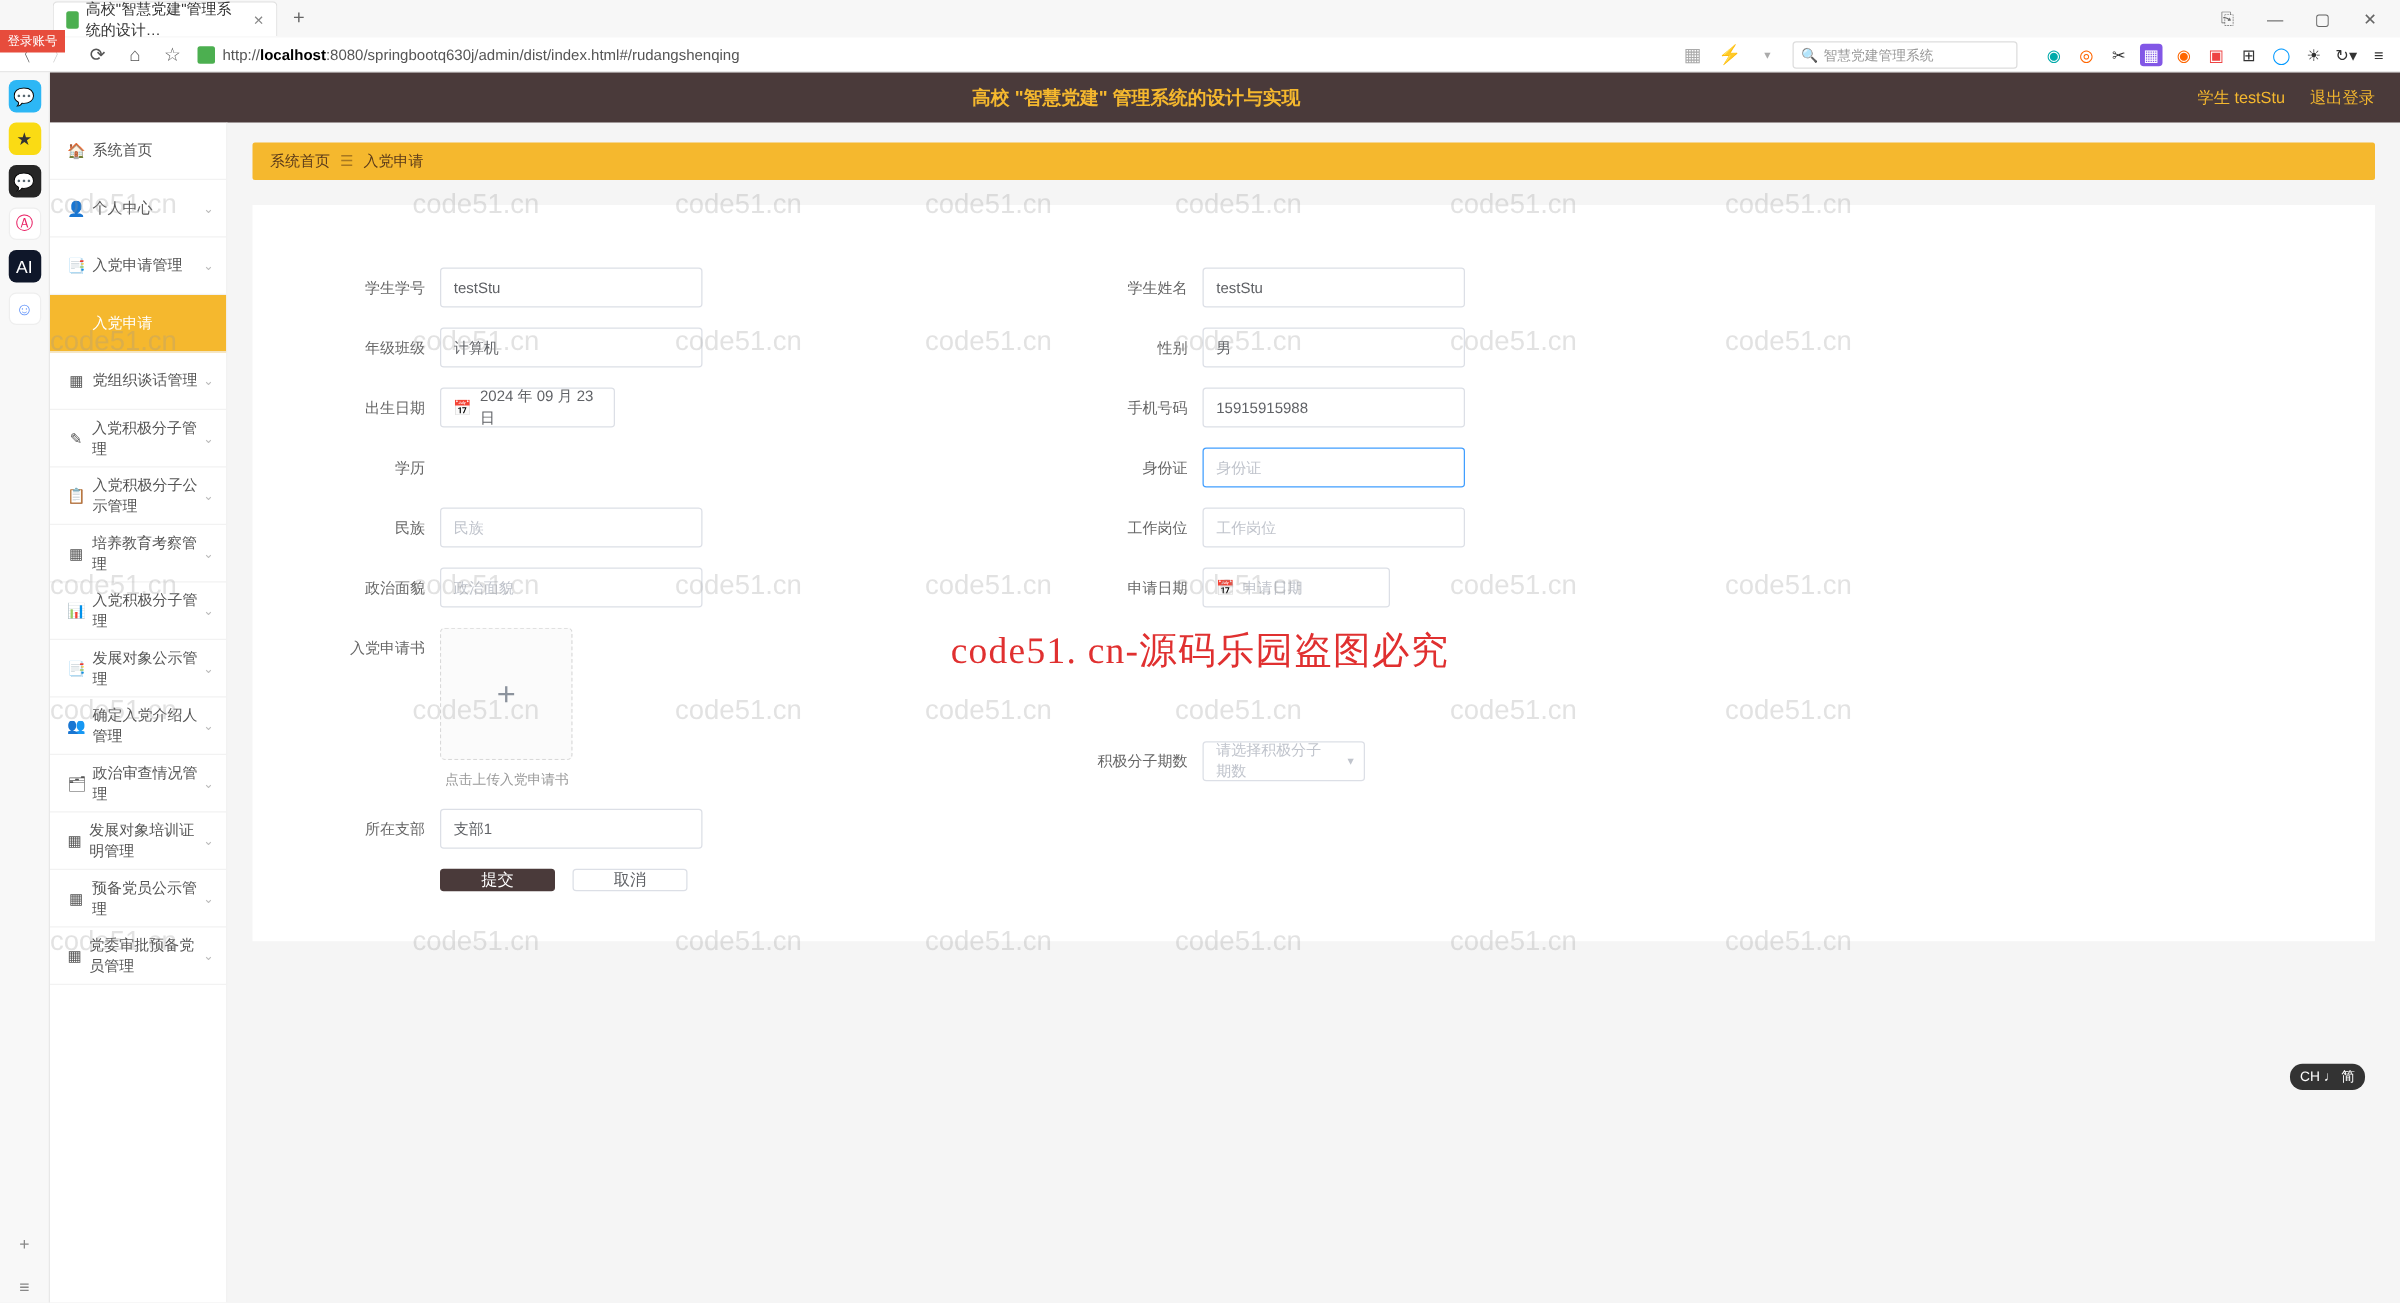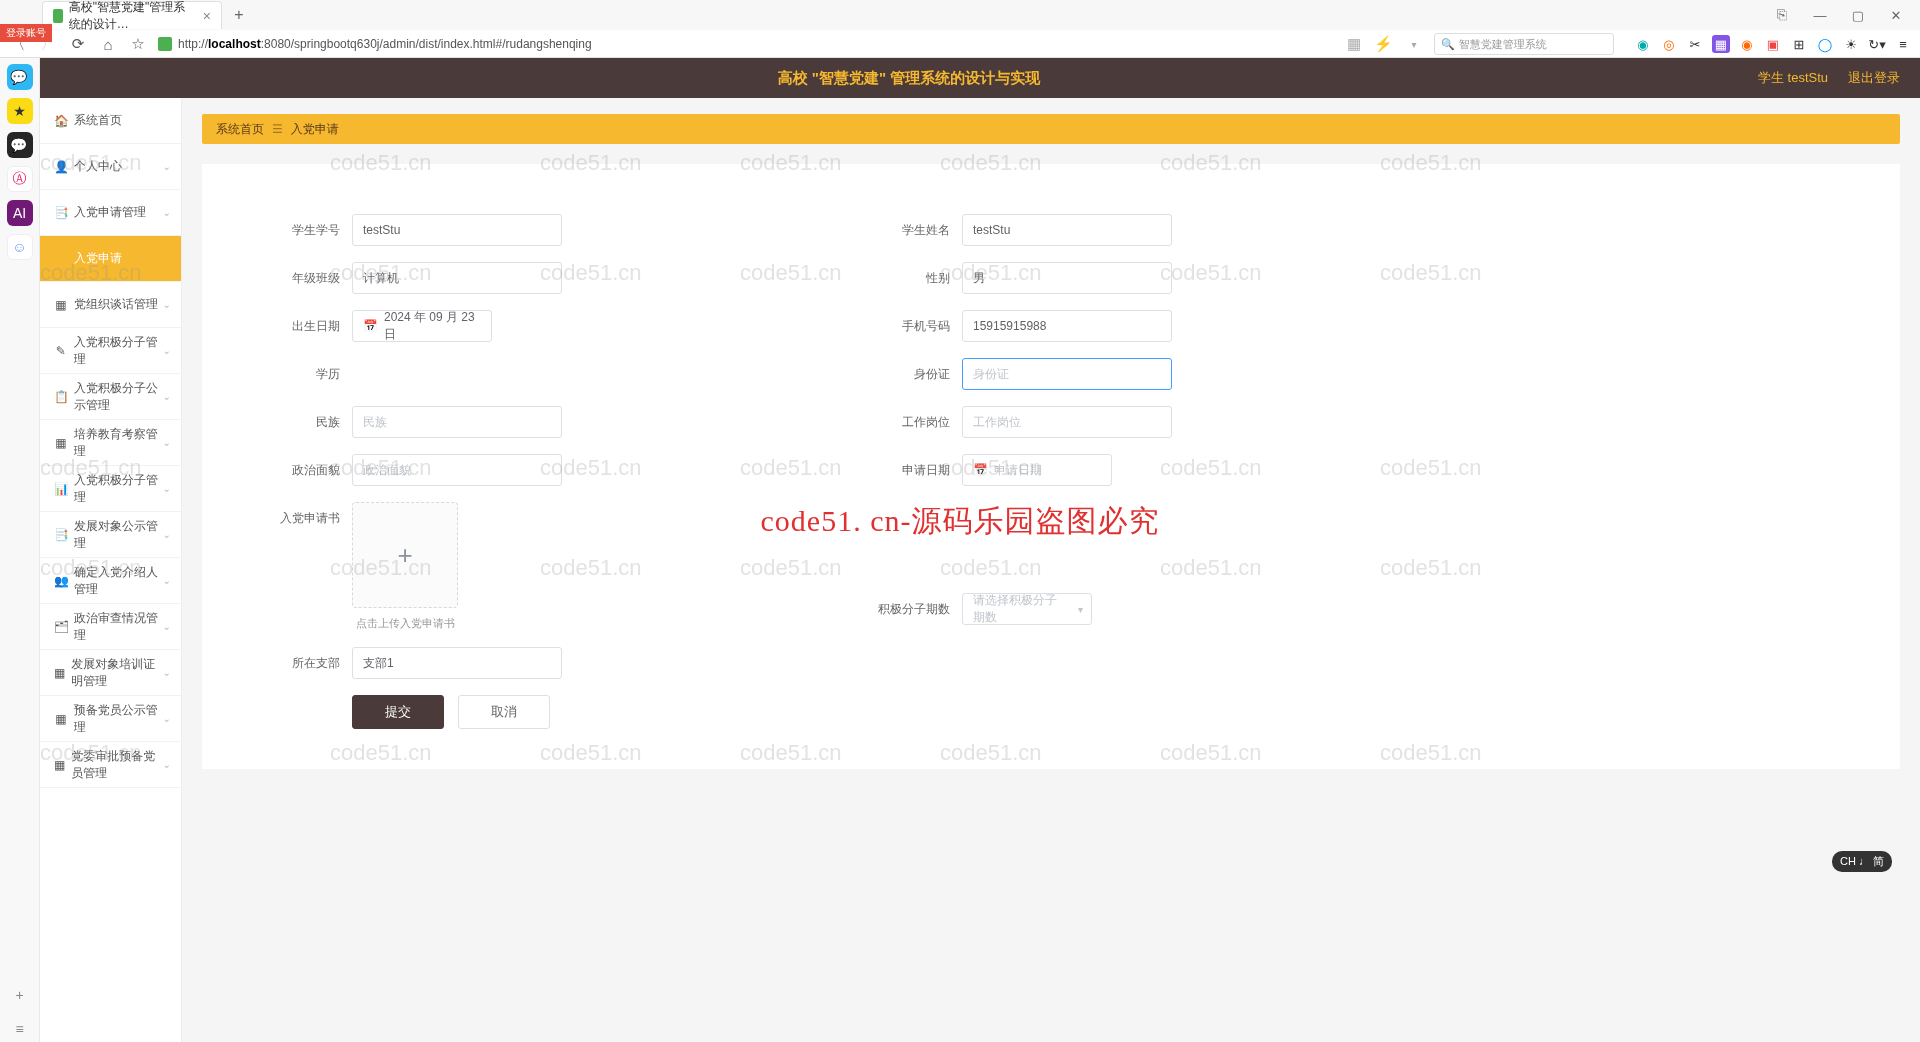--- a/index.html
+++ b/index.html
@@ -58,21 +58,21 @@
 .input { width: 210px; height: 32px; border: 1px solid #dcdfe6; border-radius: 3px; padding: 0 10px; font-size: 12px; color: #606266; outline: none; }
 .input::placeholder { color: #c0c4cc; }
 .date-input { display: flex; align-items: center; gap: 6px; width: 140px; height: 32px; border: 1px solid #dcdfe6; border-radius: 3px; padding: 0 10px; font-size: 12px; color: #606266; }
 .select { width: 130px; height: 32px; border: 1px solid #dcdfe6; border-radius: 3px; padding: 0 26px 0 10px; font-size: 12px; color: #c0c4cc; display: flex; align-items: center; position: relative; }
 .select .sel-chev { position: absolute; right: 8px; color: #c0c4cc; font-size: 10px; }
 
 .upload-box { width: 106px; height: 106px; border: 1px dashed #d9d9d9; border-radius: 4px; display: flex; align-items: center; justify-content: center; font-size: 26px; color: #8c939d; cursor: pointer; background: #fbfbfb; }
 .upload-hint { font-size: 11px; color: #999; margin-top: 8px; padding-left: 4px; }
 
 .btn-row { display: flex; gap: 14px; margin-top: 16px; margin-left: 90px; }
-.btn { height: 34px; padding: 0 32px; border-radius: 3px; font-size: 13px; cursor: pointer; border: 1px solid #dcdfe6; background: #fff; color: #606266; display: flex; align-items: center; }
+.btn { height: 18px; padding: 0 32px; border-radius: 3px; font-size: 13px; cursor: pointer; border: 1px solid #dcdfe6; background: #fff; color: #606266; display: flex; align-items: center; }
 .btn.primary { background: #4a3a3a; color: #fff; border-color: #4a3a3a; }
 
 
 .watermark { position: absolute; font-size: 22px; color: rgba(150,150,150,0.28); pointer-events: none; z-index: 5; font-weight: 400; }
 .wm-red { position: absolute; left: 50%; top: 50%; transform: translate(-50%, -50%); color: #e03030; font-size: 30px; letter-spacing: 1px; z-index: 6; pointer-events: none; font-weight: 500; font-family: "SimSun", serif; }
 
 
 .ime-badge { position: absolute; right: 28px; bottom: 170px; background: #333; color: #fff; border-radius: 10px; padding: 3px 8px; font-size: 11px; display: flex; align-items: center; gap: 4px; }
 
 
@@ -130,21 +130,21 @@
   </div>
 </div>
 
 <div class="login-badge">登录账号</div>
 
 <div class="os-sidebar">
   <div class="os-icon" style="background:#2db7f5">💬</div>
   <div class="os-icon" style="background:#fadb14;color:#333">★</div>
   <div class="os-icon" style="background:#262626">💬</div>
   <div class="os-icon" style="background:#fff;color:#e91e63;border:1px solid #eee">Ⓐ</div>
-  <div class="os-icon" style="background:#701a75">AI</div>
+  <div class="os-icon" style="background:#0f172a">AI</div>
   <div class="os-icon" style="background:#fff;color:#5b8ff9;border:1px solid #eee">☺</div>
   <div style="flex:1"></div>
   <div class="os-icon" style="color:#888">+</div>
   <div class="os-icon" style="color:#888">≡</div>
 </div>
 
 <div class="app">
   <div class="app-header">
     <div class="app-title-c">高校 "智慧党建" 管理系统的设计与实现</div>
     <div class="app-user">

